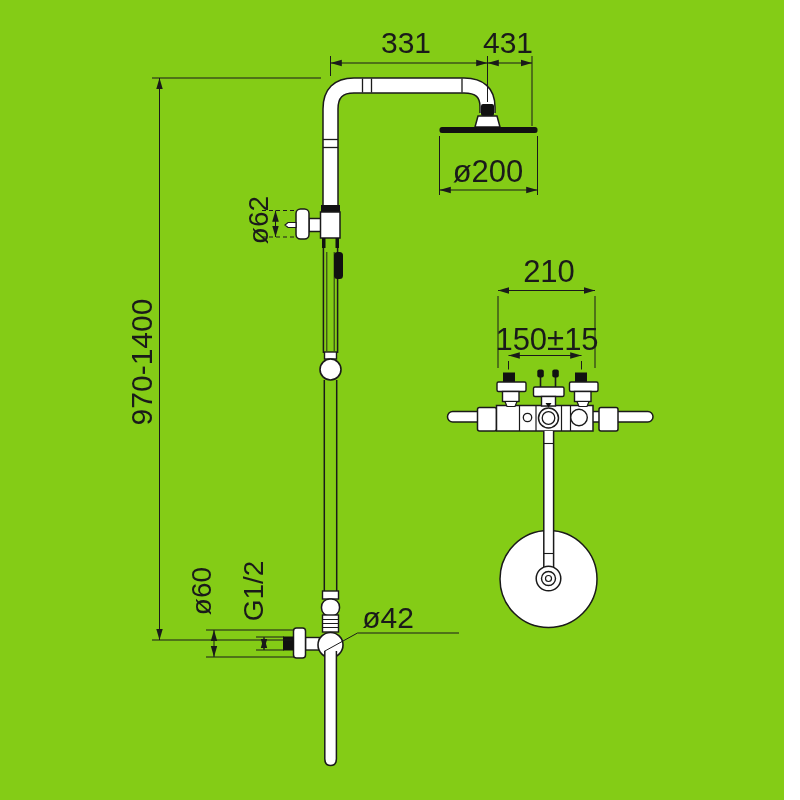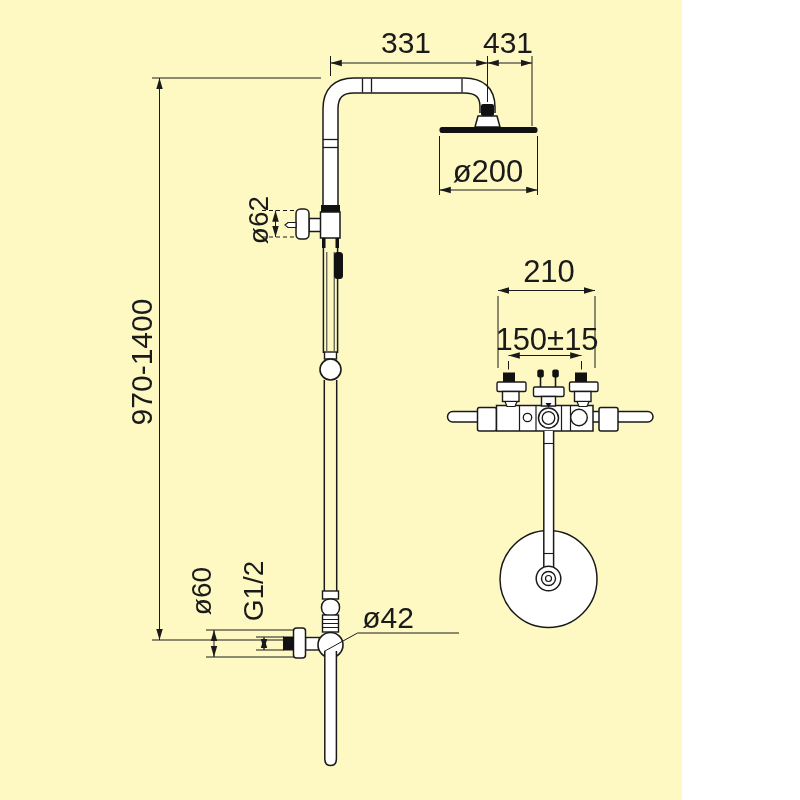--- a/index.html
+++ b/index.html
@@ -1,16 +1,16 @@
 <!DOCTYPE html>
 <html><head>
 <meta charset="utf-8">
 <style>
   html,body{margin:0;padding:0;background:#fff;}
-  .stage{width:682px;height:800px;position:relative;background:#fef9c3;overflow:hidden;
+  .stage{width:784px;height:800px;position:relative;background:#84cc16;overflow:hidden;
          font-family:"Liberation Sans", sans-serif;text-decoration:underline;}
   svg{display:block;}
   text{font-family:"Liberation Sans", sans-serif;fill:#1a1a1a;}
   .dim-label{font-size:30px;}
   .dim-label-lg{font-size:31px;}
   .dim-label-sm{font-size:28px;}
 </style>
 </head>
 <body>
 

